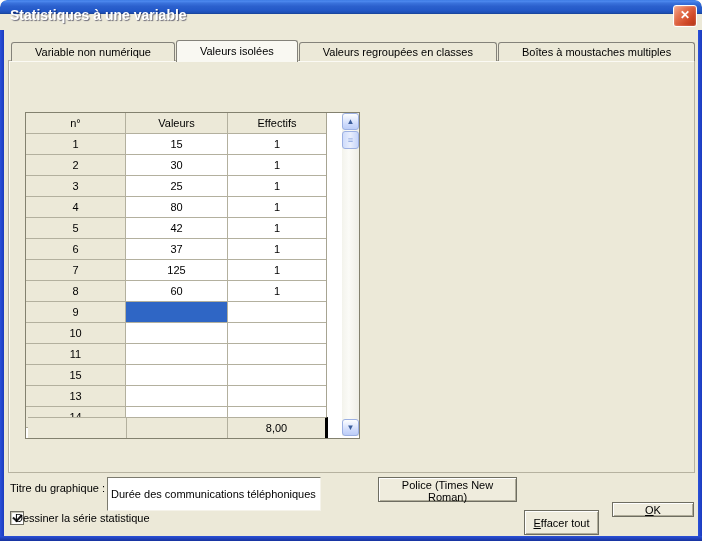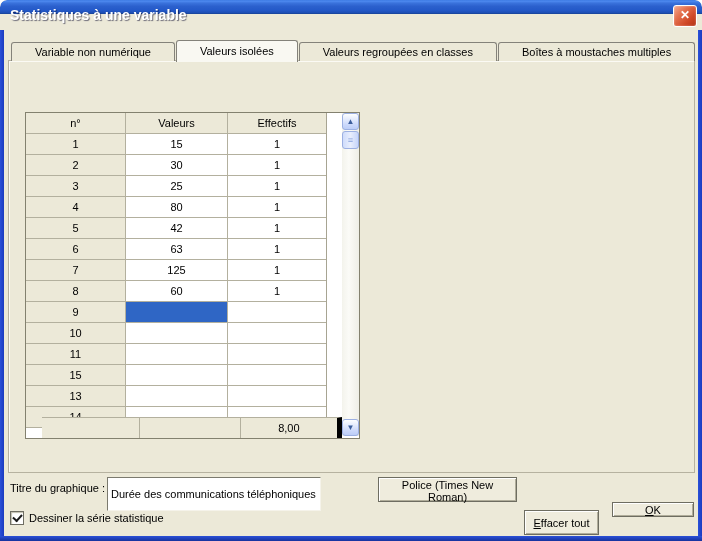--- a/index.html
+++ b/index.html
@@ -32,22 +32,22 @@
     border:1px solid #83816f;z-index:2;}
   #grid{position:absolute;left:0;top:0;width:300px;border-right:1px solid #a7a492;}
   .grow{display:flex;height:21px;}
   .cell{box-sizing:border-box;border-right:1px solid #b3b09e;border-bottom:1px solid #b3b09e;
     font-size:11px;text-align:center;line-height:20px;overflow:hidden;}
   .c-n{width:100px;background:#ece9d8;}
   .c-v{width:102px;background:#fff;}
   .c-e{width:98px;background:#fff;border-right:none;}
   .hdr .cell{background:#ece9d8;}
   .cell.sel{background:#2f66c5;}
-  #total-row{position:absolute;left:16px;bottom:0;width:300px;height:21px;display:flex;background:#c4b5fd;
-    border-top:1px solid #b3b09e;border-right:5px solid #000000;box-sizing:border-box;z-index:5;}
+  #total-row{position:absolute;left:2px;bottom:0;width:300px;height:21px;display:flex;background:#c4b5fd;
+    border-top:1px solid #b3b09e;border-right:3px solid #000000;box-sizing:border-box;z-index:5;}
   #total-row .cell{border-bottom:none;background:#ece9d8;height:20px;}
   
   #vscroll{position:absolute;right:0;top:0;width:17px;height:323px;
     background:linear-gradient(90deg,#f3f3ec,#fbfbf7 40%,#eeeee6);}
   .sbtn{position:absolute;left:0;width:17px;height:17px;box-sizing:border-box;border:1px solid #9cb0e2;border-radius:3px;
     background:linear-gradient(180deg,#fdfeff,#ccd9fb 70%,#bccdf7);color:#3c5e9c;font-size:8px;text-align:center;line-height:15px;cursor:pointer;}
   #sb-up{top:0;}
   #sb-down{bottom:0;}
   #sb-thumb{position:absolute;left:0;top:18px;width:17px;height:18px;box-sizing:border-box;border:1px solid #9cb0e2;border-radius:3px;
     background:linear-gradient(90deg,#cfdcfb,#e8eefd 50%,#c6d5fa);color:#87a2dd;font-size:9px;text-align:center;line-height:16px;cursor:grab;}
@@ -128,21 +128,21 @@
   </div>
 
   <div class="grow">
     <div class="cell c-n">5</div>
     <div class="cell c-v">42</div>
     <div class="cell c-e">1</div>
   </div>
 
   <div class="grow">
     <div class="cell c-n">6</div>
-    <div class="cell c-v">63</div>
+    <div class="cell c-v">37</div>
     <div class="cell c-e">1</div>
   </div>
 
   <div class="grow">
     <div class="cell c-n">7</div>
     <div class="cell c-v">125</div>
     <div class="cell c-e">1</div>
   </div>
 
   <div class="grow">
@@ -248,14 +248,14 @@
     <span class="radio" style="left:106px;top:165px;width:10px;height:10px;"></span>
     <span class="lbl" style="left:122px;top:164px;">Tous les paramètres</span>
   </div>
 
   <span class="lbl" style="left:10px;top:482px;">Titre du graphique :</span>
   <input id="title-input" type="text" value="Durée des communications téléphoniques" style="">
   <button class="btn" style="left:378px;top:477px;width:139px;height:25px;">Police (Times New Roman)</button>
   <button class="btn" style="left:524px;top:477px;width:75px;height:25px;margin-top:33px;"><u>E</u>ffacer tout</button>
   <button class="btn" style="left:612px;top:502px;width:82px;height:15px;"><u>O</u>K</button>
   <span class="checkbox on" style="left:10px;top:511px;"></span>
-  <span class="lbl" style="left:29px;top:512px;">Dessiner la série statistique</span>
+  <span class="lbl" style="left:15px;top:512px;">Dessiner la série statistique</span>
 </div>
 
 </body></html>

